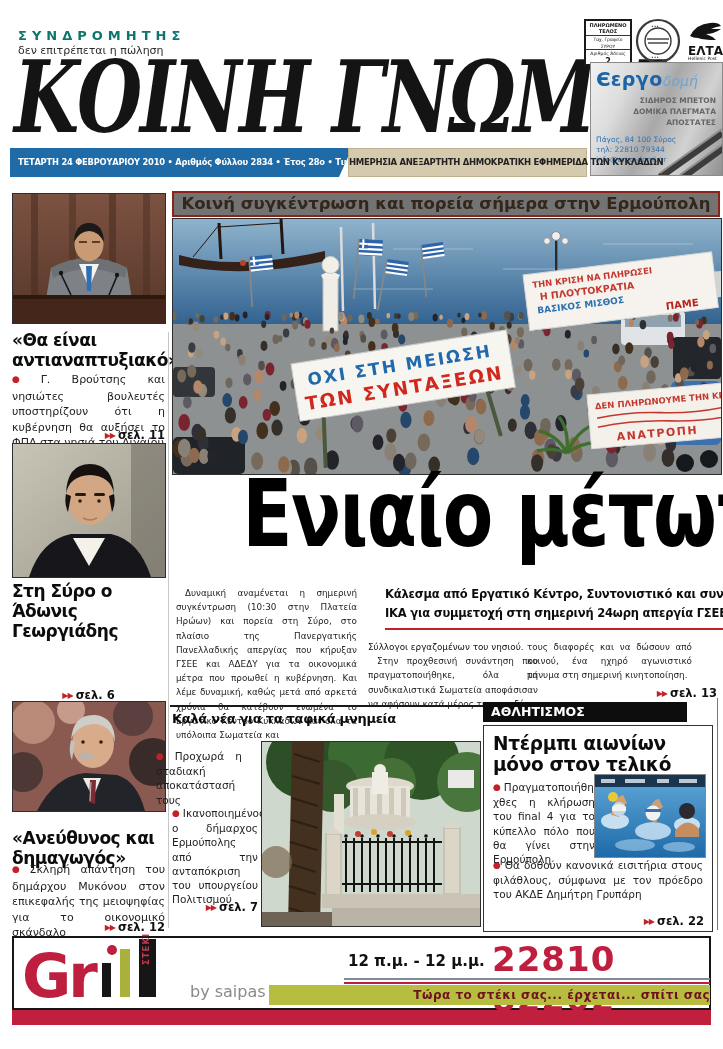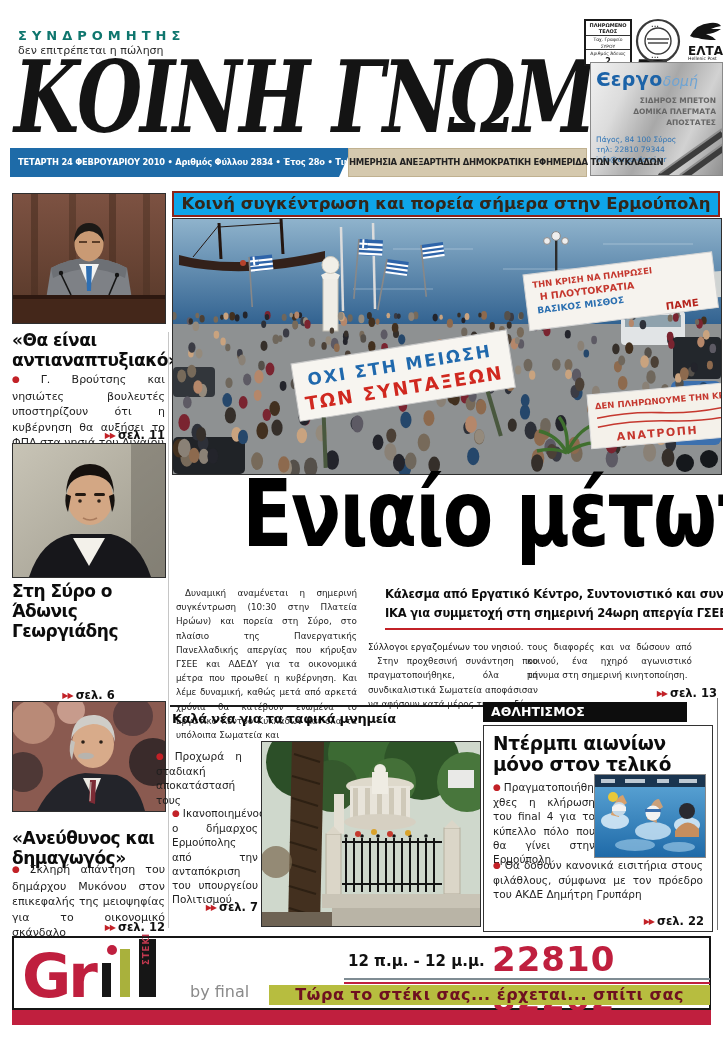--- a/index.html
+++ b/index.html
@@ -14,39 +14,39 @@
   .ref-arrows{color:#c22127;font-size:8px;letter-spacing:-1px;margin-right:3px;position:relative;top:-1px;}
   .vrule{background:#c6c6c6;width:1px;}
   .masthead{font-family:"DejaVu Serif","Liberation Serif",serif;font-style:italic;font-weight:bold;
             font-size:100px;line-height:95px;letter-spacing:-3px;color:#141414;white-space:nowrap;
             transform:scaleX(0.75);transform-origin:left top;}
   .datebar{background:#1e6ba8;color:#fff;font-weight:bold;font-size:8.3px;line-height:29px;
            padding-left:8px;letter-spacing:-0.2px;white-space:nowrap;
            clip-path:polygon(0 0,100% 0,calc(100% - 13px) 100%,0 100%);}
   .tagbar{background:#d5c9ae;border:1px solid #c0b190;color:#222;font-weight:bold;font-size:8.5px;
           line-height:27px;text-align:center;letter-spacing:-0.3px;white-space:nowrap;}
-  .kicker{background:#0ea5e9;border:2px solid #8e2419;color:#33261a;font-weight:bold;font-size:16.5px;
+  .kicker{background:#737373;border:2px solid #8e2419;color:#33261a;font-weight:bold;font-size:16.5px;
           line-height:22px;text-align:center;}
   .bighl{display:inline-block;font-size:92px;font-weight:bold;line-height:90px;letter-spacing:-2px;
          color:#000;white-space:nowrap;transform:scaleX(0.8);transform-origin:center top;}
   .lead-body{font-size:8.8px;line-height:14.2px;}
   .subhead{font-weight:bold;font-size:11.5px;line-height:19px;letter-spacing:-0.2px;white-space:nowrap;color:#0d0d0d;}
   .lc-h{font-size:17px;letter-spacing:-0.5px;line-height:20px;}
   .lc-b{font-size:11px;line-height:15.5px;}
   .small-b{font-size:10.5px;line-height:14.2px;}
   .sports-band{background:#0d0d0d;color:#fff;font-weight:bold;font-size:12.5px;line-height:20px;padding-left:8px;}
   .sports-box{border:1px solid #333;background:#fff;}
   .stamp{border:2px solid #1a1a1a;text-align:center;color:#1a1a1a;background:#fff;}
   .stamp .t1{font-size:5px;font-weight:bold;line-height:6px;border-bottom:1px solid #333;padding:1px 0;}
   .stamp .t2{font-size:4.5px;line-height:5.5px;padding-top:1px;}
   .stamp .t3{font-size:8px;font-weight:bold;line-height:9px;}
   .ad-box{border:1px solid #8a8a8a;overflow:hidden;
           background:linear-gradient(115deg,#f1f1f1 0%,#dcdcdc 25%,#a8a8a8 50%,#d2d2d2 72%,#8f8f8f 100%);}
   .grill-crimson{color:#bf1f3e;font-weight:bold;}
-  .olivebar{background:#b7bd3f;color:#6e1020;font-weight:bold;font-size:16px;line-height:20px;text-align:center;letter-spacing:0.5px;}
+  .olivebar{background:#b7bd3f;color:#6e1020;font-weight:bold;font-size:12px;line-height:20px;text-align:right;letter-spacing:0.5px;}
 </style>
 </head>
 <body>
 
 <div class="page">
 
   <div class="abs" style="left:18px;top:28px;">
     <div style="font-size:13px;font-weight:bold;color:#0f766e;letter-spacing:5px;">ΣΥΝΔΡΟΜΗΤΗΣ</div>
     <div style="font-size:11px;color:#2b2b2b;margin-top:1px;">δεν επιτρέπεται η πώληση</div>
   </div>
@@ -791,21 +791,21 @@
 
     <div style="position:absolute;left:8px;top:1px;height:64px;">
       <span class="grill-crimson" style="font-size:60px;line-height:62px;letter-spacing:-3px;font-family:'DejaVu Sans',sans-serif;">Gr</span>
       <span style="display:inline-block;width:9px;height:34px;background:#161616;margin-left:2px;"></span>
       <span style="position:absolute;margin-left:-9px;margin-top:6px;width:10px;height:10px;border-radius:50%;background:#bf1f3e;"></span>
       <span style="display:inline-block;width:10px;height:48px;background:#a9b13c;margin-left:4px;"></span>
       <span style="display:inline-block;width:17px;height:58px;background:#161616;margin-left:4px;position:relative;">
         <span style="position:absolute;left:2px;top:26px;color:#c2384f;font-size:8.5px;font-weight:bold;letter-spacing:1px;white-space:nowrap;transform:rotate(-90deg);transform-origin:left top;">ΣΤΕΚΙ</span>
       </span>
     </div>
-    <div style="position:absolute;left:176px;top:44px;font-size:16px;color:#8a8a8a;">by final</div>
+    <div style="position:absolute;left:176px;top:44px;font-size:16px;color:#8a8a8a;">by saipas</div>
     <div style="position:absolute;left:334px;top:14px;font-size:15px;font-weight:bold;color:#111;">12 π.μ. - 12 μ.μ.</div>
     <div class="grill-crimson" style="position:absolute;left:478px;top:1px;font-size:34px;letter-spacing:1px;">22810 82202</div>
     <div style="position:absolute;left:330px;top:40px;width:366px;height:2px;background:#7f8c93;"></div>
     <div style="position:absolute;left:330px;top:44px;width:366px;height:2px;background:#bf1f3e;"></div>
     <div class="olivebar" style="position:absolute;left:255px;top:47px;width:441px;height:20px;">Τώρα το στέκι σας... έρχεται... σπίτι σας</div>
   </div>
   <div class="abs" style="left:12px;top:1010px;width:699px;height:15px;background:#c01f3e;"></div>
 
 </div>
 

